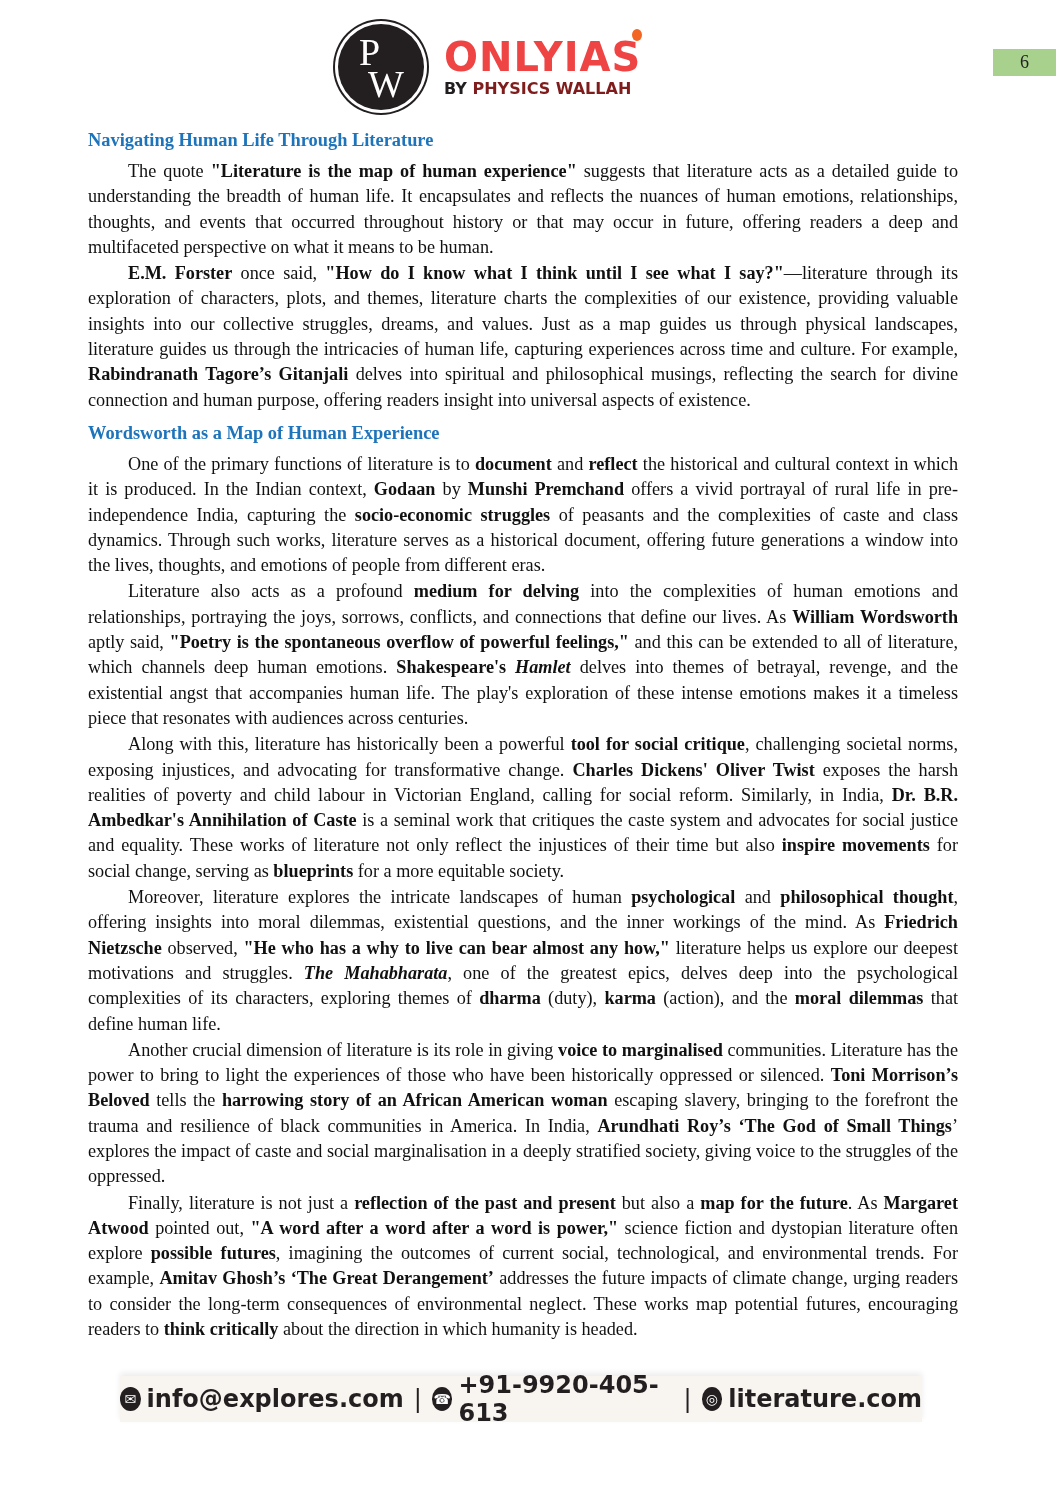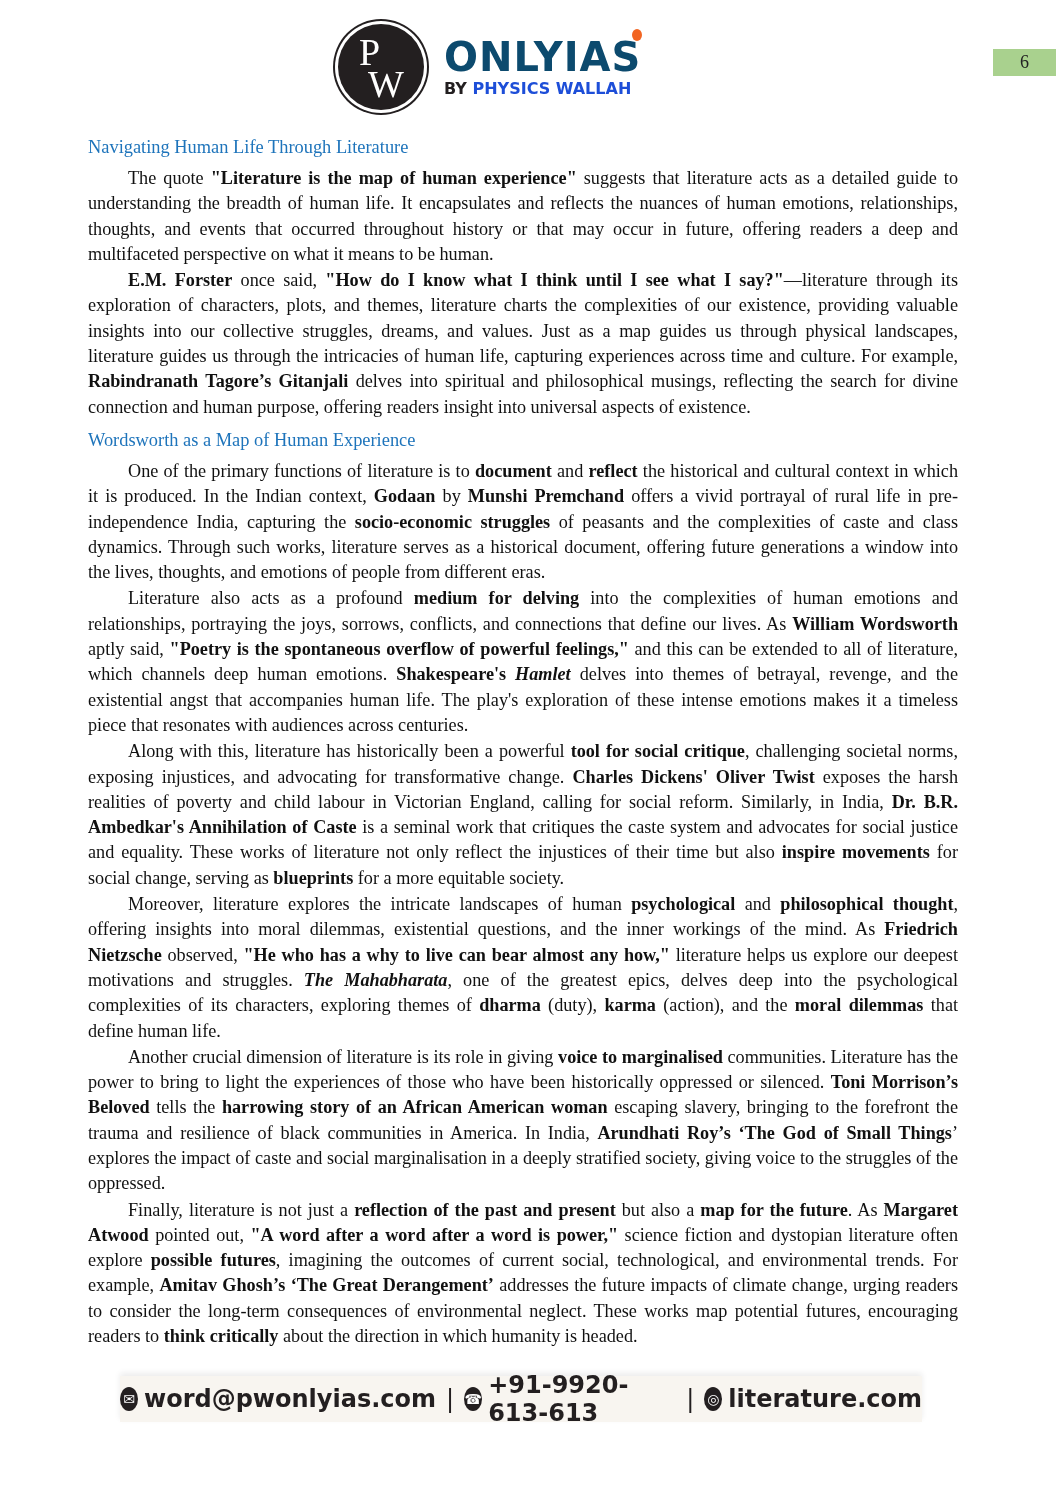--- a/index.html
+++ b/index.html
@@ -3,27 +3,27 @@
 <meta charset="utf-8">
 <style>
   html, body { margin: 0; padding: 0; background: #ffffff; }
   body { width: 1058px; height: 1497px; position: relative; overflow: hidden; font-family: "Liberation Serif", "DejaVu Serif", serif; color: #111; }
   .header { position: absolute; top: 18px; left: 0; width: 1058px; height: 100px; }
   .logo-wrap { position: absolute; left: 338px; top: 6px; display: flex; align-items: center; }
   .pw-circle { width: 86px; height: 86px; border-radius: 50%; background: #231f20; position: relative; box-shadow: 0 0 0 3px #fff, 0 0 0 5px #231f20; }
   .pw-circle .p { position: absolute; left: 21px; top: 6px; color: #fff; font-family: "Liberation Serif", serif; font-size: 38px; }
   .pw-circle .w { position: absolute; left: 30px; top: 38px; color: #fff; font-family: "Liberation Serif", serif; font-size: 38px; }
   .brand { margin-left: 20px; display: flex; flex-direction: column; }
-  .brand-main { font-family: "DejaVu Sans", sans-serif; font-weight: bold; font-size: 40px; letter-spacing: 1px; color: #0c4a6e; line-height: 44px; position: relative; }
+  .brand-main { font-family: "DejaVu Sans", sans-serif; font-weight: bold; font-size: 40px; letter-spacing: 1px; color: #ef4444; line-height: 44px; position: relative; }
   .brand-main .dot { position: absolute; width: 10px; height: 12px; border-radius: 50%; background: #f26522; top: -6px; left: 188px; }
   .brand-sub { font-family: "DejaVu Sans", sans-serif; font-weight: bold; font-size: 16px; line-height: 20px; color: #231f20; }
-  .brand-sub .orange { color: #1d4ed8; }
+  .brand-sub .orange { color: #7f1d1d; }
   .page-num { position: absolute; left: 993px; top: 31px; width: 63px; height: 27px; background: #a9d18e; font-family: "Liberation Serif", serif; font-size: 18px; text-align: center; line-height: 27px; color: #222; }
   .content { position: absolute; left: 88px; top: 128px; width: 870px; font-size: 18.2px; line-height: 25.3px; text-align: justify; }
-  h2 { color: #1e74bb; font-size: 18.4px; font-weight: normal; margin: 7px 0 6px 0; line-height: 25px; }
+  h2 { color: #1e74bb; font-size: 18.4px; font-weight: bold; margin: 0 0 6px 0; line-height: 25px; }
   p { margin: 0 0 1px 0; text-indent: 40px; }
   .h2b { margin-top: 8px; }
   b { font-weight: bold; }
   .footer { position: absolute; left: 120px; top: 1376px; width: 802px; height: 46px; background: #f8f5f0; display: flex; align-items: center; justify-content: center; font-family: "DejaVu Sans", sans-serif; font-weight: bold; font-size: 24px; color: #231f20; box-shadow: 0 -3px 6px rgba(0,0,0,0.08); }
   .ficon { display: inline-block; width: 24px; height: 24px; border-radius: 50%; background: #231f20; color: #fff; font-size: 14px; line-height: 24px; text-align: center; margin-right: 6px; }
   .sep { margin: 0 10px; font-weight: normal; }
 </style>
 </head>
 <body>
 
@@ -49,20 +49,20 @@
     <p>One of the primary functions of literature is to <b>document</b> and <b>reflect</b> the historical and cultural context in which it is produced. In the Indian context, <b>Godaan</b> by <b>Munshi Premchand</b> offers a vivid portrayal of rural life in pre-independence India, capturing the <b>socio-economic struggles</b> of peasants and the complexities of caste and class dynamics. Through such works, literature serves as a historical document, offering future generations a window into the lives, thoughts, and emotions of people from different eras.</p>
     <p>Literature also acts as a profound <b>medium for delving</b> into the complexities of human emotions and relationships, portraying the joys, sorrows, conflicts, and connections that define our lives. As <b>William Wordsworth</b> aptly said, <b>"Poetry is the spontaneous overflow of powerful feelings,"</b> and this can be extended to all of literature, which channels deep human emotions. <b>Shakespeare's </b><b><i>Hamlet</i></b> delves into themes of betrayal, revenge, and the existential angst that accompanies human life. The play's exploration of these intense emotions makes it a timeless piece that resonates with audiences across centuries.</p>
     <p>Along with this, literature has historically been a powerful <b>tool for social critique</b>, challenging societal norms, exposing injustices, and advocating for transformative change. <b>Charles Dickens' Oliver Twist</b> exposes the harsh realities of poverty and child labour in Victorian England, calling for social reform. Similarly, in India, <b>Dr. B.R. Ambedkar's Annihilation of Caste</b> is a seminal work that critiques the caste system and advocates for social justice and equality. These works of literature not only reflect the injustices of their time but also <b>inspire movements</b> for social change, serving as <b>blueprints</b> for a more equitable society.</p>
     <p>Moreover, literature explores the intricate landscapes of human <b>psychological</b> and <b>philosophical thought</b>, offering insights into moral dilemmas, existential questions, and the inner workings of the mind. As <b>Friedrich Nietzsche</b> observed, <b>"He who has a why to live can bear almost any how,"</b> literature helps us explore our deepest motivations and struggles. <b><i>The Mahabharata</i></b>, one of the greatest epics, delves deep into the psychological complexities of its characters, exploring themes of <b>dharma</b> (duty), <b>karma</b> (action), and the <b>moral dilemmas</b> that define human life.</p>
     <p>Another crucial dimension of literature is its role in giving <b>voice to marginalised</b> communities. Literature has the power to bring to light the experiences of those who have been historically oppressed or silenced. <b>Toni Morrison’s Beloved</b> tells the <b>harrowing story of an African American woman</b> escaping slavery, bringing to the forefront the trauma and resilience of black communities in America. In India, <b>Arundhati Roy’s ‘The God of Small Things</b>’ explores the impact of caste and social marginalisation in a deeply stratified society, giving voice to the struggles of the oppressed.</p>
     <p>Finally, literature is not just a <b>reflection of the past and present</b> but also a <b>map for the future</b>. As <b>Margaret Atwood</b> pointed out, <b>"A word after a word after a word is power,"</b> science fiction and dystopian literature often explore <b>possible futures</b>, imagining the outcomes of current social, technological, and environmental trends. For example, <b>Amitav Ghosh’s ‘The Great Derangement’</b> addresses the future impacts of climate change, urging readers to consider the long-term consequences of environmental neglect. These works map potential futures, encouraging readers to <b>think critically</b> about the direction in which humanity is headed.</p>
   </div>
 
 <div class="footer">
   <span class="ficon">✉</span>
-  <span>word@pwonlyias.com</span>
+  <span>info@explores.com</span>
   <span class="sep">|</span>
   <span class="ficon">☎</span>
-  <span>+91-9920-613-613</span>
+  <span>+91-9920-405-613</span>
   <span class="sep">|</span>
   <span class="ficon">◎</span>
   <span>literature.com</span>
 </div>
 
 </body></html>

